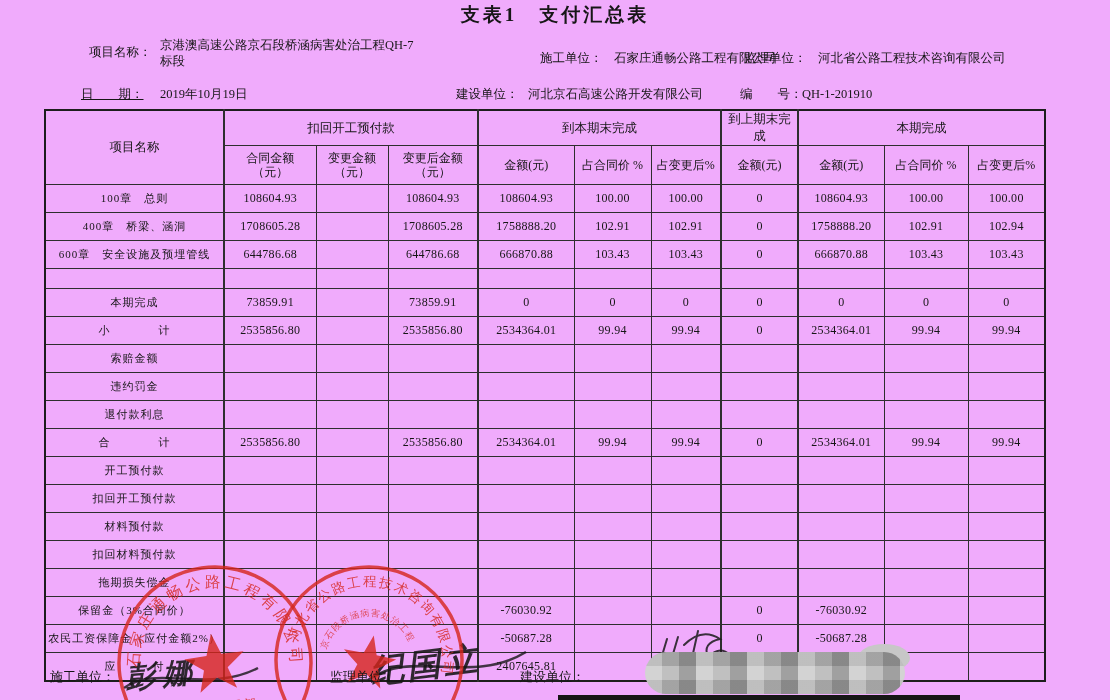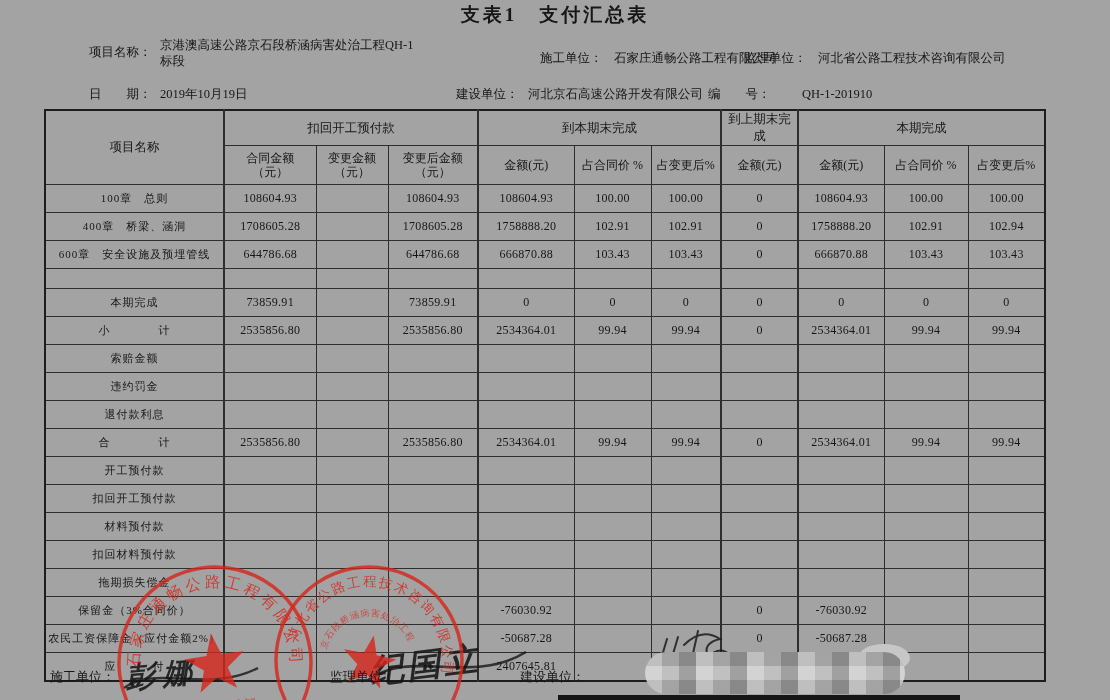--- a/index.html
+++ b/index.html
@@ -1,26 +1,26 @@
 <!DOCTYPE html>
 <html><head>
 <meta charset="utf-8">
 <style>
   html,body{margin:0;padding:0;background:#e8e8e6;}
-  .page{position:relative;width:1110px;height:700px;background:#a3a3a3;overflow:hidden;
+  .page{position:relative;width:1110px;height:700px;background:#f0abfc;overflow:hidden;
         font-family:"Liberation Serif","DejaVu Serif",serif;color:#161616;}
   .title{position:absolute;top:2px;left:0;width:100%;text-align:center;
          font-size:19px;font-weight:700;letter-spacing:3px;}
   .meta span{position:absolute;font-size:12.5px;white-space:pre-line;line-height:16px;margin-left:32px;}
   .m-proj-l{left:57px;top:44px;}   .m-proj-v{left:128px;top:37px;width:300px;}
   .m-con-l{left:508px;top:50px;}   .m-con-v{left:582px;top:50px;}
   .m-sup-l{left:712px;top:50px;}   .m-sup-v{left:786px;top:50px;}
-  .m-date-l{left:57px;top:86px;}   .m-date-v{left:128px;top:86px;}
+  .m-date-l{left:49px;top:86px;text-decoration:underline;}   .m-date-v{left:128px;top:86px;}
   .m-own-l{left:424px;top:86px;}   .m-own-v{left:496px;top:86px;}
-  .m-num-l{left:676px;top:86px;}   .m-num-v{left:770px;top:86px;}
+  .m-num-l{left:708px;top:86px;}   .m-num-v{left:770px;top:86px;}
 
   table{position:absolute;left:44px;top:109px;width:1000px;border-collapse:collapse;
         table-layout:fixed;border:2px solid #1d1d1d;}
   th,td{border:1px solid #2e2e2e;text-align:center;vertical-align:middle;
         font-weight:400;padding:0 2px;overflow:hidden;}
   thead tr.grp th{height:25px;font-size:12.5px;}
   thead tr.sub th{height:38px;font-size:12px;line-height:14px;white-space:pre-line;}
   tbody td{height:27px;font-size:12px;letter-spacing:.3px;}
   tbody tr.thin td{height:19px;}
   tbody td.lbl{font-size:11px;letter-spacing:1px;}
@@ -48,21 +48,21 @@
 </style>
 </head>
 <body>
 
 <div class="page">
 
   <div class="title">支表1　支付汇总表</div>
 
   <div class="meta">
     <span class="m-proj-l">项目名称：</span>
-    <span class="m-proj-v">京港澳高速公路京石段桥涵病害处治工程QH-1
+    <span class="m-proj-v">京港澳高速公路京石段桥涵病害处治工程QH-7
 标段</span>
     <span class="m-con-l">施工单位：</span>
     <span class="m-con-v">石家庄通畅公路工程有限公司</span>
     <span class="m-sup-l">监理单位：</span>
     <span class="m-sup-v">河北省公路工程技术咨询有限公司</span>
     <span class="m-date-l">日　　期：</span>
     <span class="m-date-v">2019年10月19日</span>
     <span class="m-own-l">建设单位：</span>
     <span class="m-own-v">河北京石高速公路开发有限公司</span>
     <span class="m-num-l">编　　号：</span>

